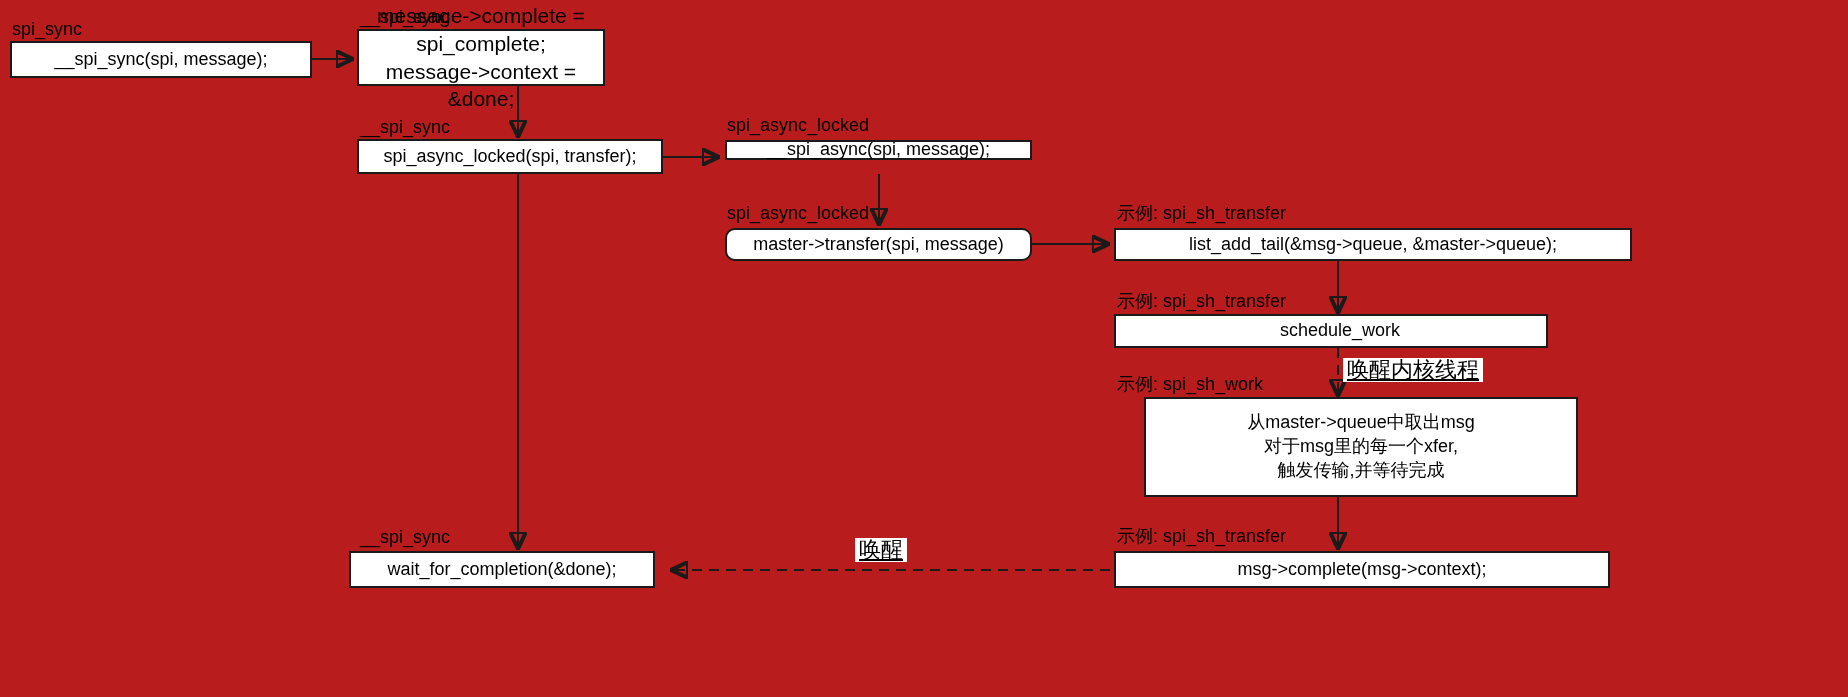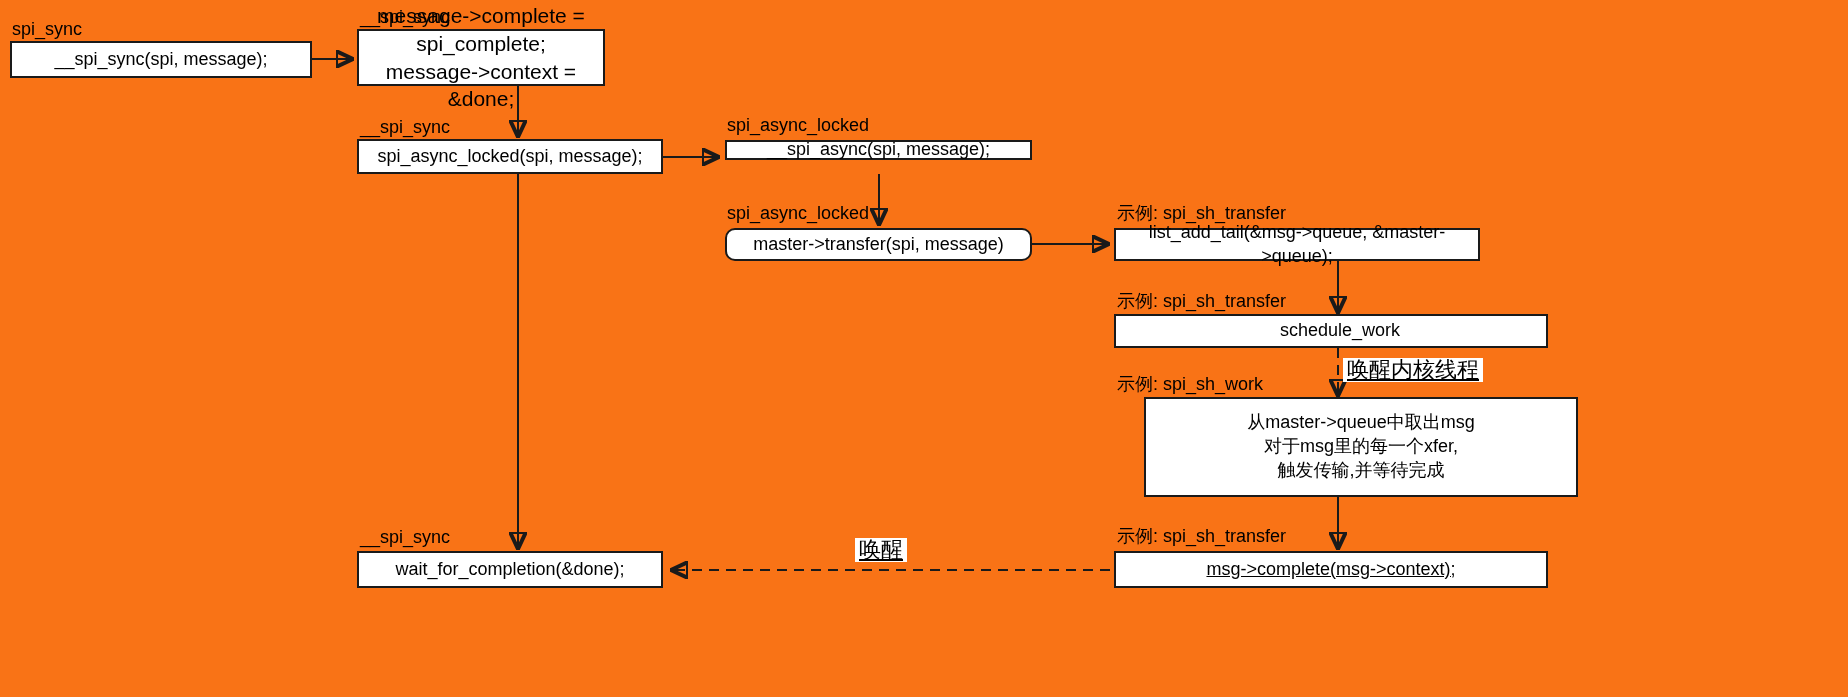--- a/index.html
+++ b/index.html
@@ -8,21 +8,21 @@
     background: #ffffff;
   }
   body {
     font-family: "Liberation Sans", "DejaVu Sans", sans-serif;
     color: #000000;
   }
   #canvas {
     position: relative;
     width: 1848px;
     height: 697px;
-    background: #f97316;
+    background: #b91c1c;
     overflow: hidden;
   }
   .node {
     position: absolute;
     box-sizing: border-box;
     border: 2px solid #1a1a1a;
     background: #ffffff;
     display: flex;
     align-items: center;
     justify-content: center;
@@ -101,42 +101,42 @@
   </svg>
 
   <div class="caption" style="left:12px; top:20px;">spi_sync</div>
   <div class="node" style="left:10px; top:41px; width:302px; height:37px;">__spi_sync(spi, message);</div>
 
   <div class="caption" style="left:360px; top:8px;">__spi_sync</div>
   <div class="node" style="left:357px; top:29px; width:248px; height:57px; font-size:21px;">message-&gt;complete = spi_complete;
 message-&gt;context = &amp;done;</div>
 
   <div class="caption" style="left:360px; top:118px;">__spi_sync</div>
-  <div class="node" style="left:357px; top:139px; width:306px; height:35px;">spi_async_locked(spi, message);</div>
+  <div class="node" style="left:357px; top:139px; width:306px; height:35px;">spi_async_locked(spi, transfer);</div>
 
   <div class="caption" style="left:727px; top:116px;">spi_async_locked</div>
   <div class="node" style="left:725px; top:140px; width:307px; height:20px;">__spi_async(spi, message);</div>
 
   <div class="caption" style="left:727px; top:204px;">spi_async_locked</div>
   <div class="node" style="left:725px; top:228px; width:307px; height:33px;border-radius:10px;">master-&gt;transfer(spi, message)</div>
 
   <div class="caption" style="left:1117px; top:204px;">示例: spi_sh_transfer</div>
-  <div class="node" style="left:1114px; top:228px; width:366px; height:33px;">list_add_tail(&amp;msg-&gt;queue, &amp;master-&gt;queue);</div>
+  <div class="node" style="left:1114px; top:228px; width:518px; height:33px;">list_add_tail(&amp;msg-&gt;queue, &amp;master-&gt;queue);</div>
 
   <div class="caption" style="left:1117px; top:292px;">示例: spi_sh_transfer</div>
   <div class="node" style="left:1114px; top:314px; width:434px; height:34px;padding-left:26px;">schedule_work</div>
 
   <div class="edge-label" style="left:1343px; top:358px;">唤醒内核线程</div>
 
   <div class="caption" style="left:1117px; top:375px;">示例: spi_sh_work</div>
   <div class="node" style="left:1144px; top:397px; width:434px; height:100px;">从master-&gt;queue中取出msg
 对于msg里的每一个xfer,
 触发传输,并等待完成</div>
 
   <div class="caption" style="left:1117px; top:527px;">示例: spi_sh_transfer</div>
-  <div class="node" style="left:1114px; top:551px; width:434px; height:37px;text-decoration:underline;">msg-&gt;complete(msg-&gt;context);</div>
+  <div class="node" style="left:1114px; top:551px; width:496px; height:37px;">msg-&gt;complete(msg-&gt;context);</div>
 
   <div class="edge-label" style="left:855px; top:538px;">唤醒</div>
 
   <div class="caption" style="left:360px; top:528px;">__spi_sync</div>
-  <div class="node" style="left:357px; top:551px; width:306px; height:37px;">wait_for_completion(&amp;done);</div>
+  <div class="node" style="left:349px; top:551px; width:306px; height:37px;">wait_for_completion(&amp;done);</div>
 
 </div>
 
 </body></html>

